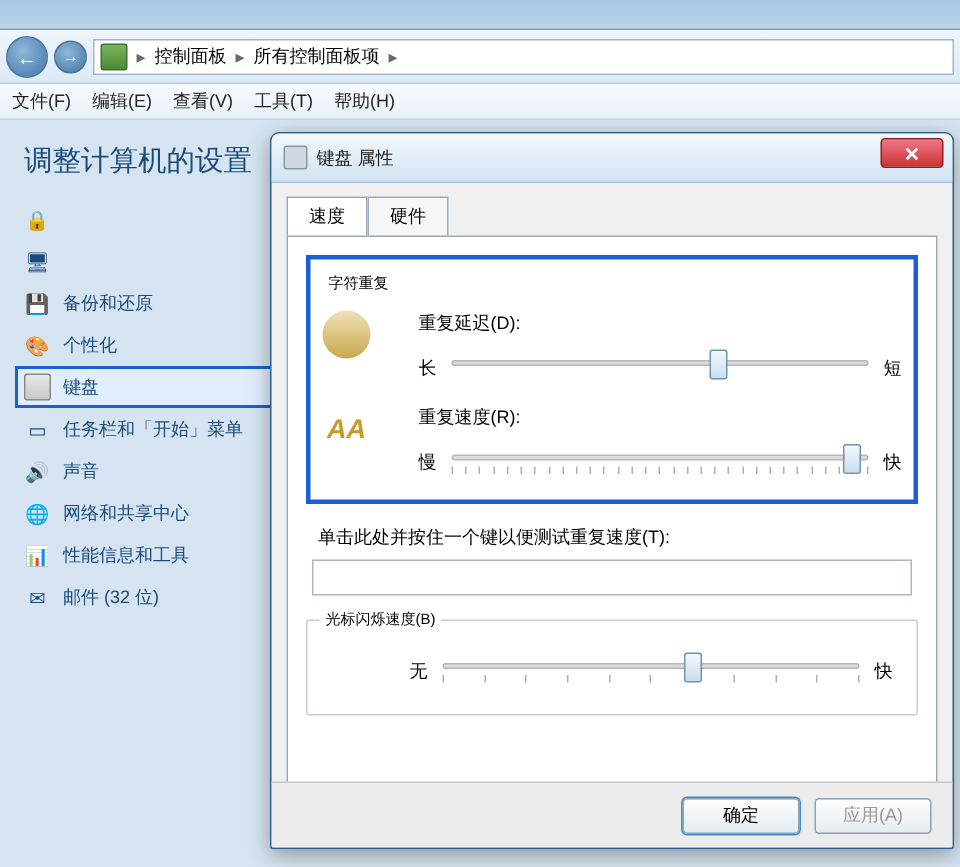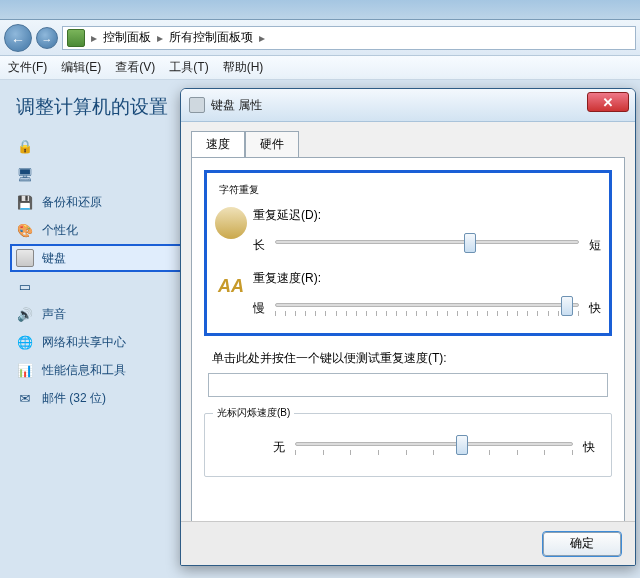--- a/index.html
+++ b/index.html
@@ -29,21 +29,21 @@
 .dialog { position:absolute; left:180px; top:88px; width:456px; height:478px; border:1px solid #2e5c86; background:#f0f0f0; box-shadow:0 4px 14px rgba(0,0,0,.35); border-radius:6px 6px 2px 2px; overflow:hidden;}
 .dlg-title { height:28px; background:linear-gradient(#f3f8fd,#d2e3f2); display:flex; align-items:center; padding:16px 8px; font-size:12px; color:#1a1a1a; border-bottom:1px solid #a9c3da;}
 .dlg-title .ticon{width:16px;height:16px;background:#cfd8df;border:1px solid #8a97a1;border-radius:2px;margin-right:6px;}
 .dlg-close { position:absolute; right:6px; top:3px; width:42px; height:20px; background:linear-gradient(#e78,#c33); border:1px solid #8a1d1d; border-radius:3px; color:#fff; display:flex; align-items:center; justify-content:center; font-size:13px; font-weight:bold;}
 .tabs { display:flex; padding:8px 10px 0; gap:0; font-size:12px;}
 .tab{ padding:4px 14px; border:1px solid #9aa9b6; background:#f7f7f7; position:relative; top:1px;}
 .tab.active{ background:#fff; border-bottom-color:#fff;}
 .tabpage { margin:0 10px 8px; border:1px solid #9aa9b6; background:#fff; height:394px; position:relative; padding:8px 12px;}
 .groupbox{ border:1px solid #c5ced6; padding:10px 12px 14px; position:relative; margin-top:8px; border-radius:2px;}
 .groupbox .legend{ position:absolute; top:-8px; left:8px; background:#fff; padding:0 4px; font-size:10px;}
-.setting{ display:flex; align-items:flex-start; gap:6px; margin-top:4px;}
+.setting{ display:flex; align-items:flex-start; gap:32px; margin-top:4px;}
 .setting .sicon{width:32px;height:32px;flex:none;}
 .setting .body{flex:1;}
 .setting .lbl{font-size:12px;margin-bottom:6px;}
 .sliderwrap{display:flex;align-items:center;gap:10px;font-size:12px;}
 .slider{flex:1;position:relative;height:30px;}
 .track{position:absolute;left:0;right:0;top:10px;height:4px;background:#dcdcdc;border:1px solid #b6b6b6;border-radius:2px;}
 .ticks{position:absolute;left:0;right:0;top:18px;height:6px;display:flex;justify-content:space-between;}
 .ticks span{width:1px;height:5px;background:#b0b0b0;}
 .thumb{position:absolute;top:3px;width:12px;height:20px;background:linear-gradient(#f4f8fc,#c9def1);border:1px solid #6d92b3;border-radius:2px;transform:translateX(-50%);}
 .testlabel{font-size:12px;margin:14px 0 6px 8px;}
@@ -110,20 +110,21 @@
   <div class="sb-item">
       <span class="ico i-personal"></span>
       <span>个性化</span>
     </div>
   <div class="sb-item sb-selected">
       <span class="ico i-keyboard"></span>
       <span>键盘</span>
     </div>
   <div class="sb-item">
       <span class="ico i-taskbar"></span>
+      <span>任务栏和「开始」菜单</span>
     </div>
   <div class="sb-item">
       <span class="ico i-sound"></span>
       <span>声音</span>
     </div>
   <div class="sb-item">
       <span class="ico i-net"></span>
       <span>网络和共享中心</span>
     </div>
   <div class="sb-item">
@@ -246,14 +247,15 @@
           <div class="thumb" id="thumb-cursor" style="left: 60%;"></div>
         </div>
         <span>快</span>
       </div>
     </div>
 
   </div>
 
   <div class="btnbar">
     <button class="btn default">确定</button>
+    <button class="btn" disabled="">应用(A)</button>
   </div>
 </div>
 
 </body></html>

